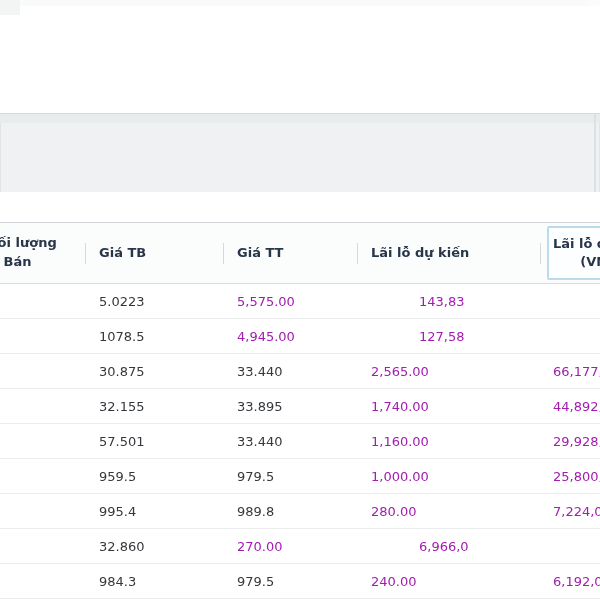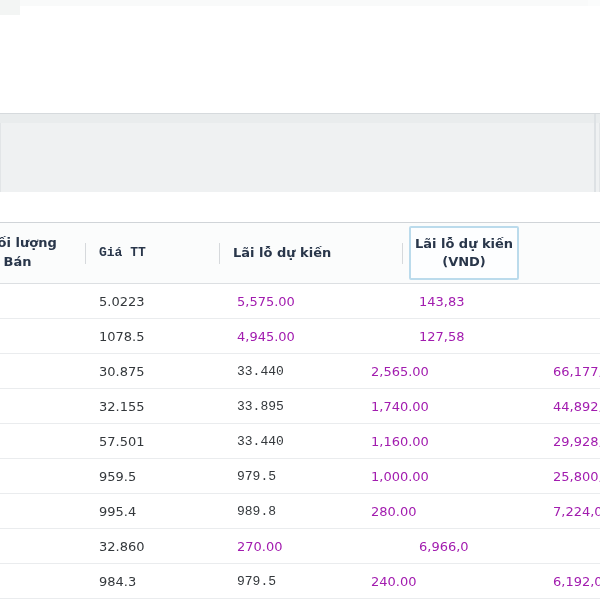--- a/index.html
+++ b/index.html
@@ -38,21 +38,21 @@
     position: relative; box-sizing: border-box;
     display: flex; flex-direction: column; justify-content: center;
     font-size: 13px; font-weight: bold; color: #29364a; line-height: 1.45;
   }
   .th.has-sep::before {
     content: ""; position: absolute; left: 0; top: 20px; width: 1px; height: 21px;
     background: #d6d9dc;
   }
   .c1 { width: 145px; }
   .c2 { width: 138px; }
-  .c3 { width: 134px; font-family: Liberation Mono, monospace; }
+  .c3 { width: 134px; }
   .c4 { width: 183px; }
   .c5 { width: 123px; }
   .th.c1 { align-items: center; text-align: center; padding-left: 10px; }
   .th.c2, .th.c3, .th.c4 { padding-left: 14px; }
 
   .hl-box {
     position: absolute; left: 7px; top: 3px; width: 106px; height: 50px;
     border: 2px solid #bbdbec; border-radius: 2px; background: #fdfeff;
     display: flex; flex-direction: column; align-items: center; justify-content: center;
     line-height: 1.4; text-align: center;
@@ -80,20 +80,23 @@
   <div class="gray-panel"></div>
   <div class="scroll-edge"></div>
 
   <div class="table-clip">
     <div class="ptable">
 
       <div class="thead">
         <div class="th c1">
           <span>Khối lượng</span>
           <span>Bán</span>
+        </div>
+        <div class="th c2 has-sep">
+          <span>Giá TB</span>
         </div>
         <div class="th c3 has-sep">
           <span>Giá TT</span>
         </div>
         <div class="th c4 has-sep">
           <span>Lãi lỗ dự kiến</span>
         </div>
         <div class="th c5 has-sep">
           <div class="hl-box">
             <span>Lãi lỗ dự kiến</span>

